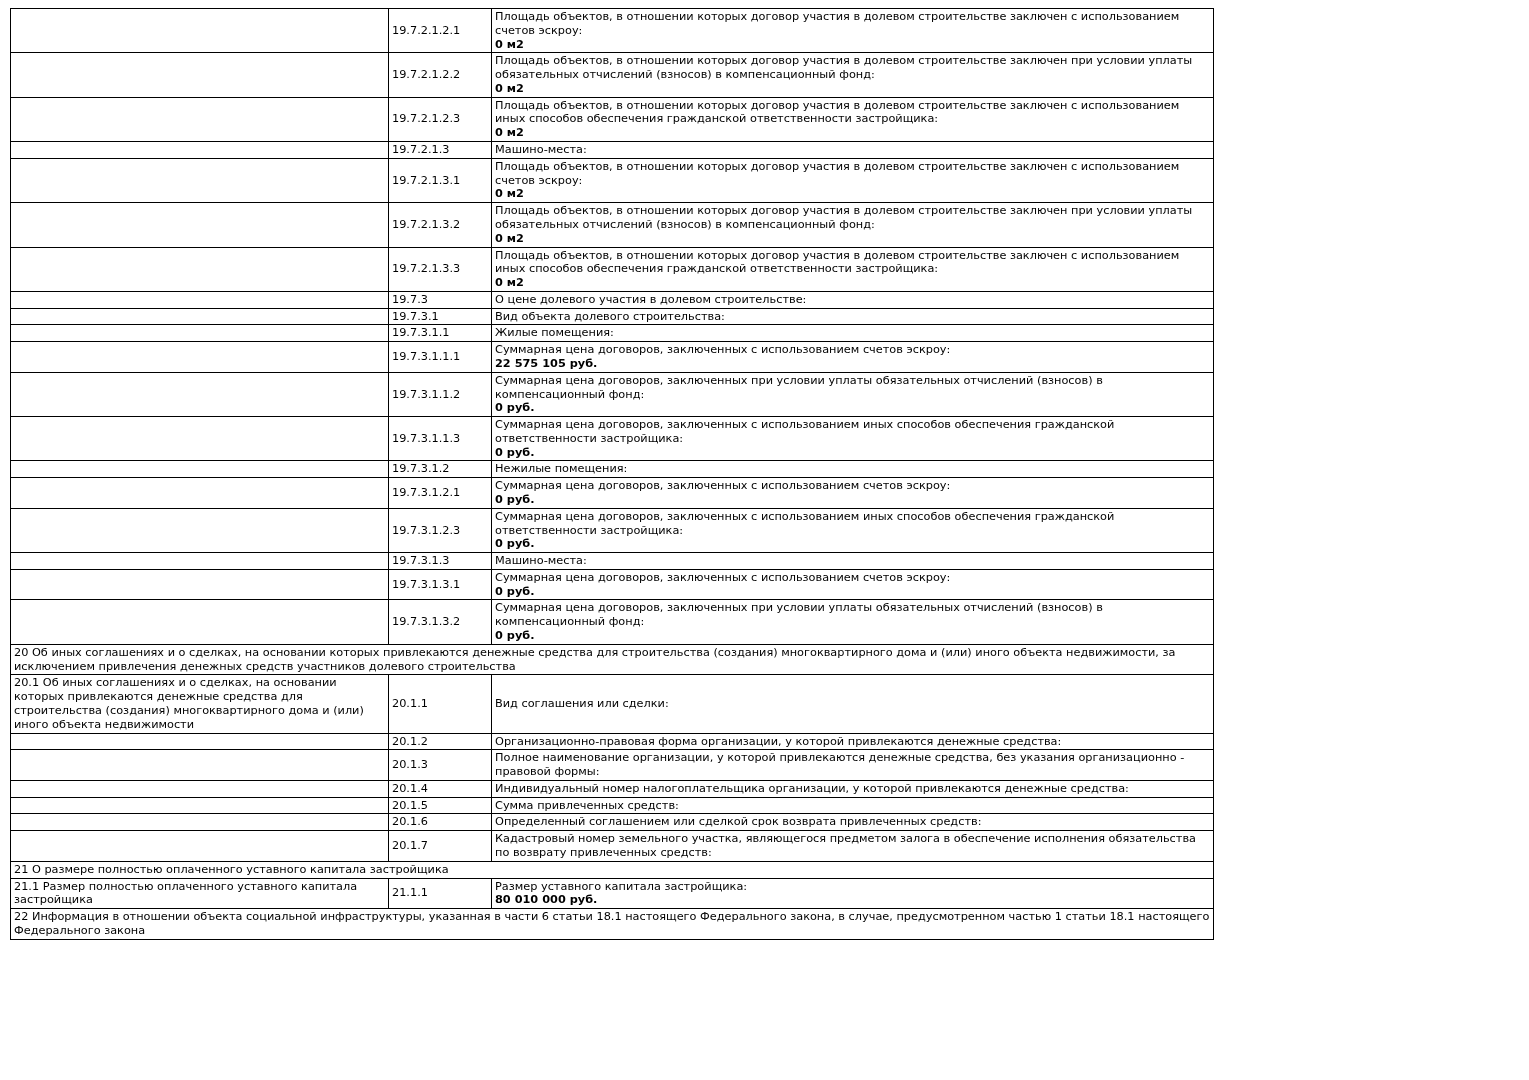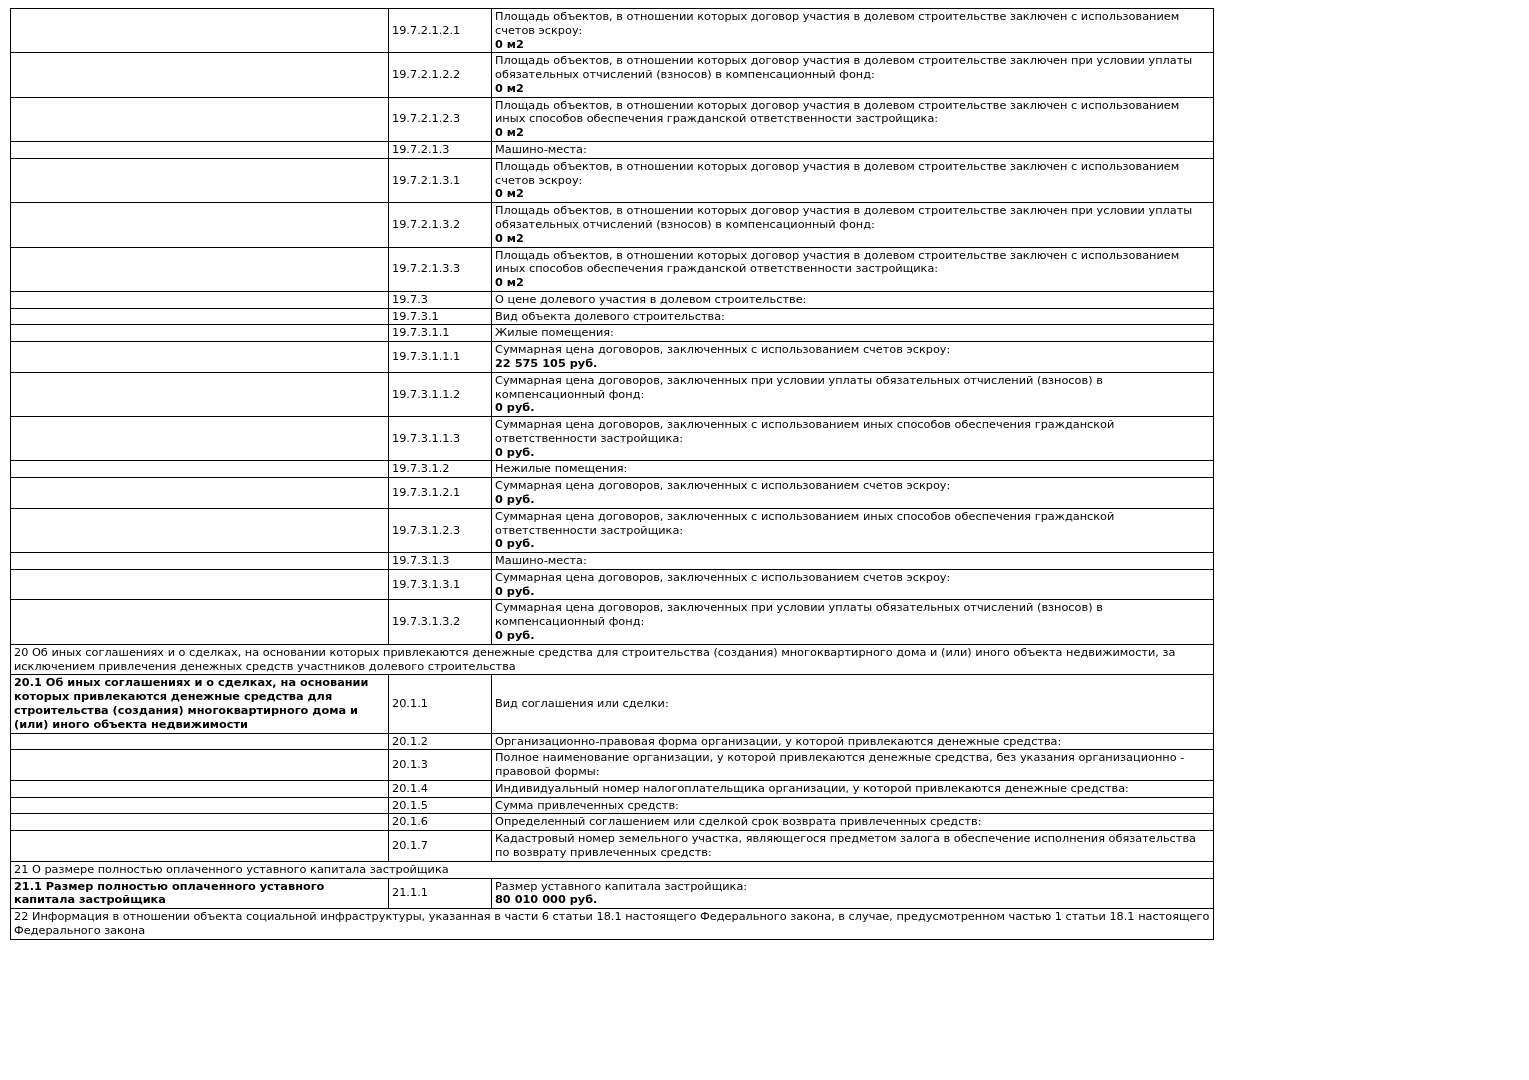--- a/index.html
+++ b/index.html
@@ -24,21 +24,20 @@
     line-height: 1.22;
   }
   table.decl td {
     border: 1px solid #000000;
     padding: 1px 3px;
     overflow: hidden;
     word-wrap: break-word;
   }
   td.left-cell {
     vertical-align: top;
-    font-weight: bold;
   }
   td.code-cell {
     vertical-align: middle;
   }
   td.content-cell {
     vertical-align: middle;
   }
   td.section-cell {
     vertical-align: top;
   }

